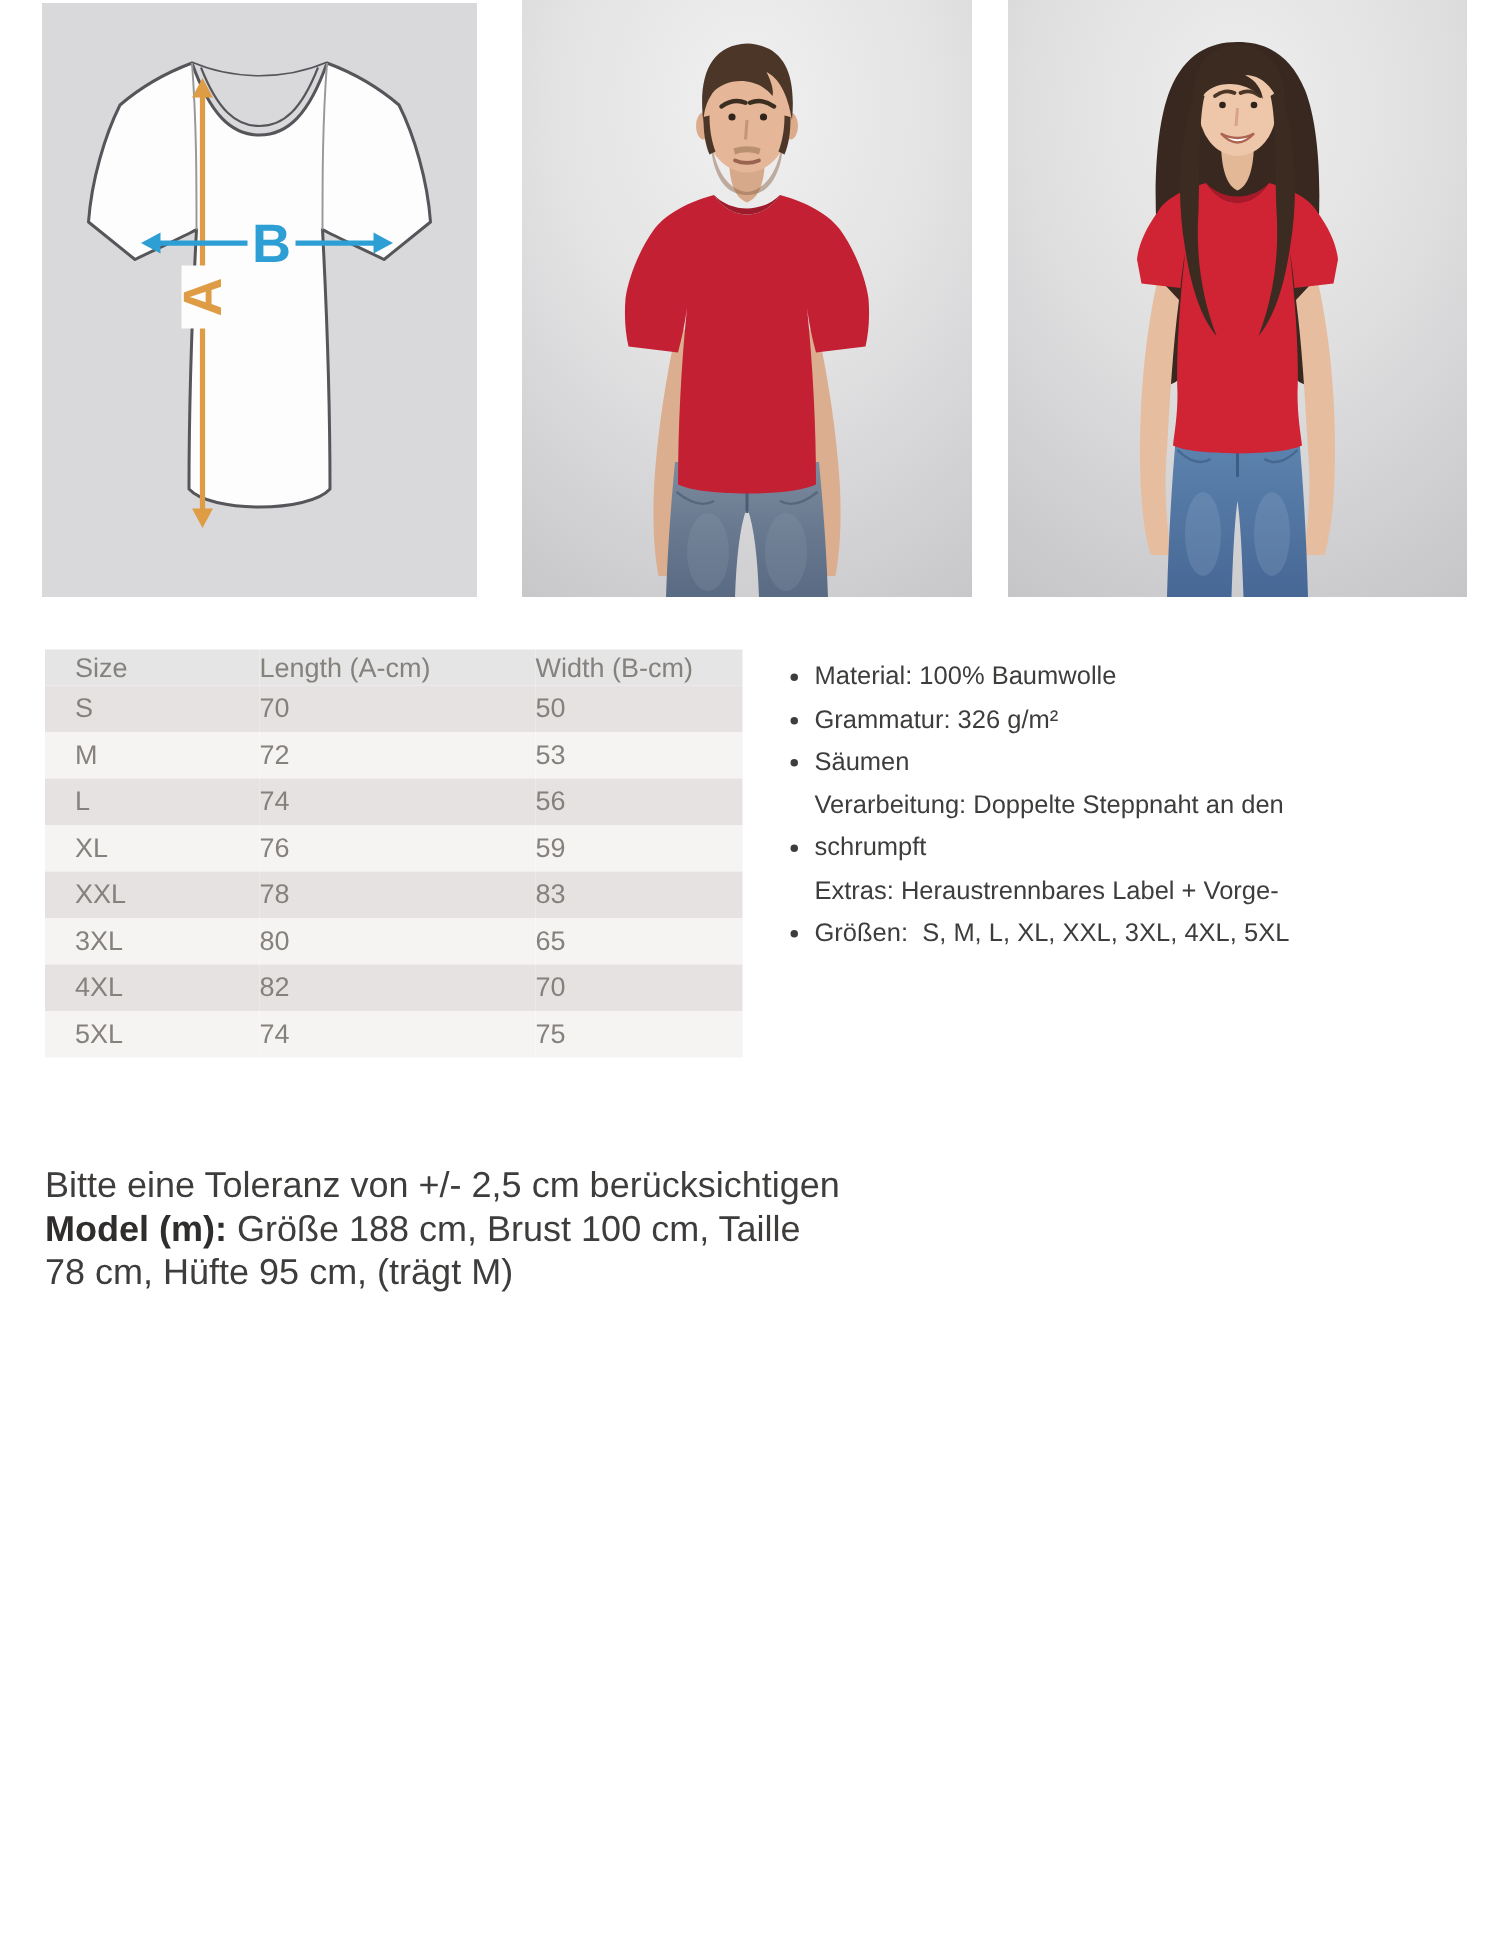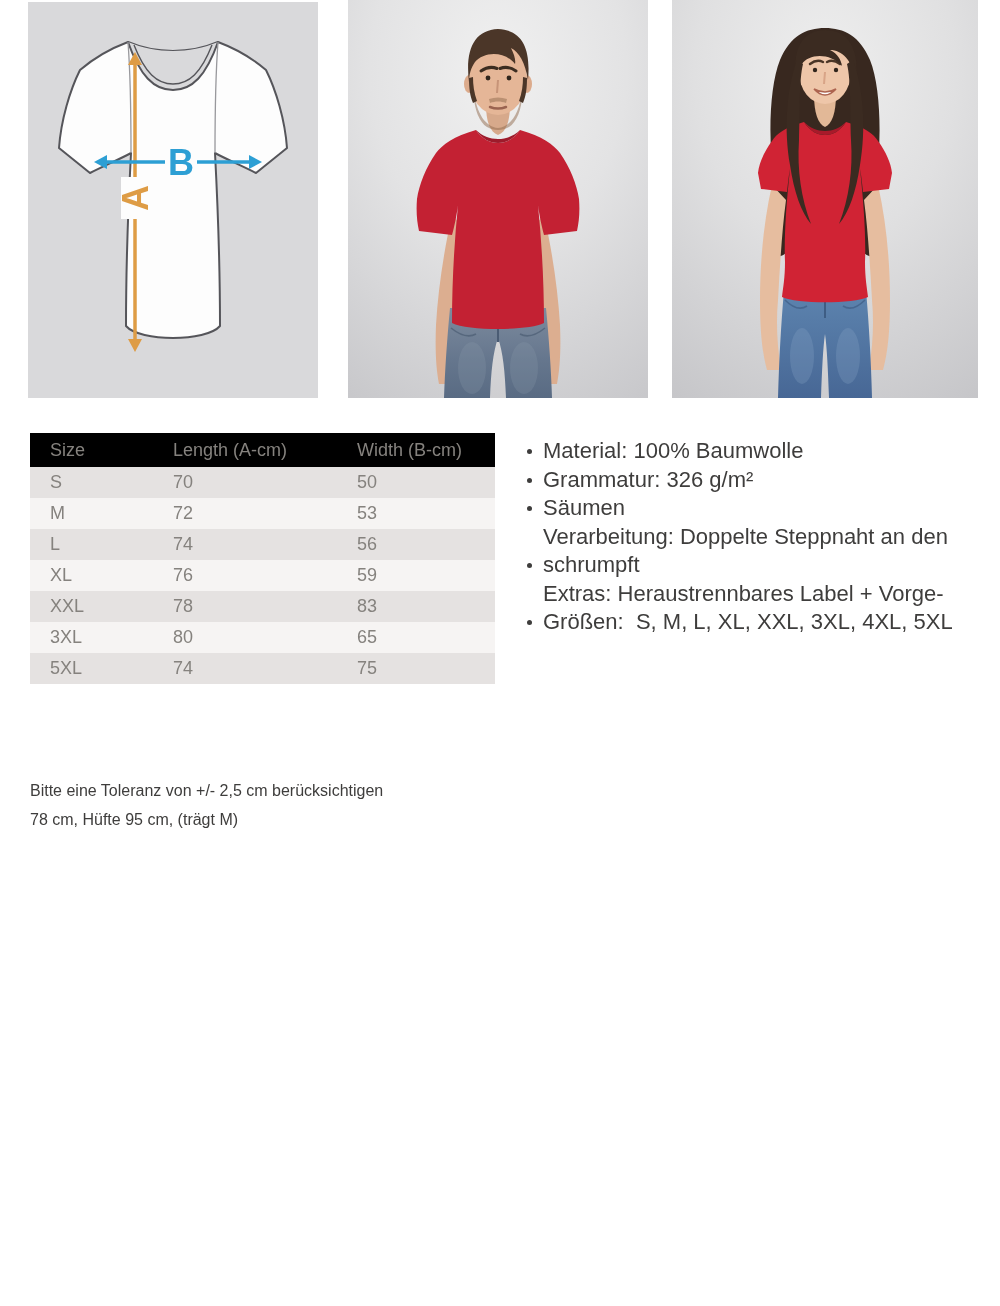--- a/index.html
+++ b/index.html
@@ -17,43 +17,43 @@
 
   
   table.size-table {
     position:absolute; left:30px; top:433px; width:465px;
     border-collapse:collapse; table-layout:fixed;
     font-size:18px; color:#85827e;
   }
   table.size-table th, table.size-table td {
     font-weight:400; text-align:left; padding:0; white-space:pre; overflow:visible;
   }
-  table.size-table th { height:34px; background:#000000; }
+  table.size-table th { height:24px; background:#e5e5e5; }
   table.size-table td { height:31px; }
   table.size-table th:first-child, table.size-table td:first-child { padding-left:20px; }
   table.size-table tbody tr:nth-child(odd)  td { background:#e5e2e1; }
   table.size-table tbody tr:nth-child(even) td { background:#f6f4f3; }
 
   
   ul.details {
     position:absolute; left:524px; top:437px; width:450px;
     margin:0; padding:0; list-style:none;
-    font-size:22px; line-height:28.5px; color:#3e3d3c;
+    font-size:17px; line-height:28.5px; color:#3e3d3c;
   }
   ul.details li { position:relative; padding-left:19px; margin:0; }
   ul.details li::before {
     content:""; position:absolute; left:3px; top:12px;
     width:5px; height:5px; border-radius:50%; background:#3e3d3c;
   }
   .li-line { white-space:pre; }
 
   
   .notes {
     position:absolute; left:30px; top:776px; width:480px;
-    font-size:16px; line-height:29px; color:#3e3d3c;
+    font-size:24px; line-height:29px; color:#3e3d3c;
   }
   .notes .line { white-space:pre; }
   .notes b { font-weight:700; color:#2f2e2d; }
 </style>
 </head>
 <body>
 
 <div class="page">
 
   <figure class="tile tile-diagram">
@@ -236,20 +236,25 @@
         <td>XXL</td>
         <td>78</td>
         <td>83</td>
       </tr>
       <tr>
         <td>3XL</td>
         <td>80</td>
         <td>65</td>
       </tr>
       <tr>
+        <td>4XL</td>
+        <td>82</td>
+        <td>70</td>
+      </tr>
+      <tr>
         <td>5XL</td>
         <td>74</td>
         <td>75</td>
       </tr>
     </tbody>
   </table>
 
   <ul class="details">
     <li>
       <div class="li-line">Material: 100% Baumwolle</div>
@@ -265,16 +270,17 @@
       <div class="li-line">schrumpft</div>
       <div class="li-line">Extras: Heraustrennbares Label + Vorge-</div>
     </li>
     <li>
       <div class="li-line">Größen:  S, M, L, XL, XXL, 3XL, 4XL, 5XL</div>
     </li>
   </ul>
 
   <div class="notes">
     <div class="line">Bitte eine Toleranz von +/- 2,5 cm berücksichtigen</div>
+    <div class="line"><b>Model (m):</b> <span>Größe 188 cm, Brust 100 cm, Taille</span></div>
     <div class="line">78 cm, Hüfte 95 cm, (trägt M)</div>
   </div>
 
 </div>
 
 </body></html>

